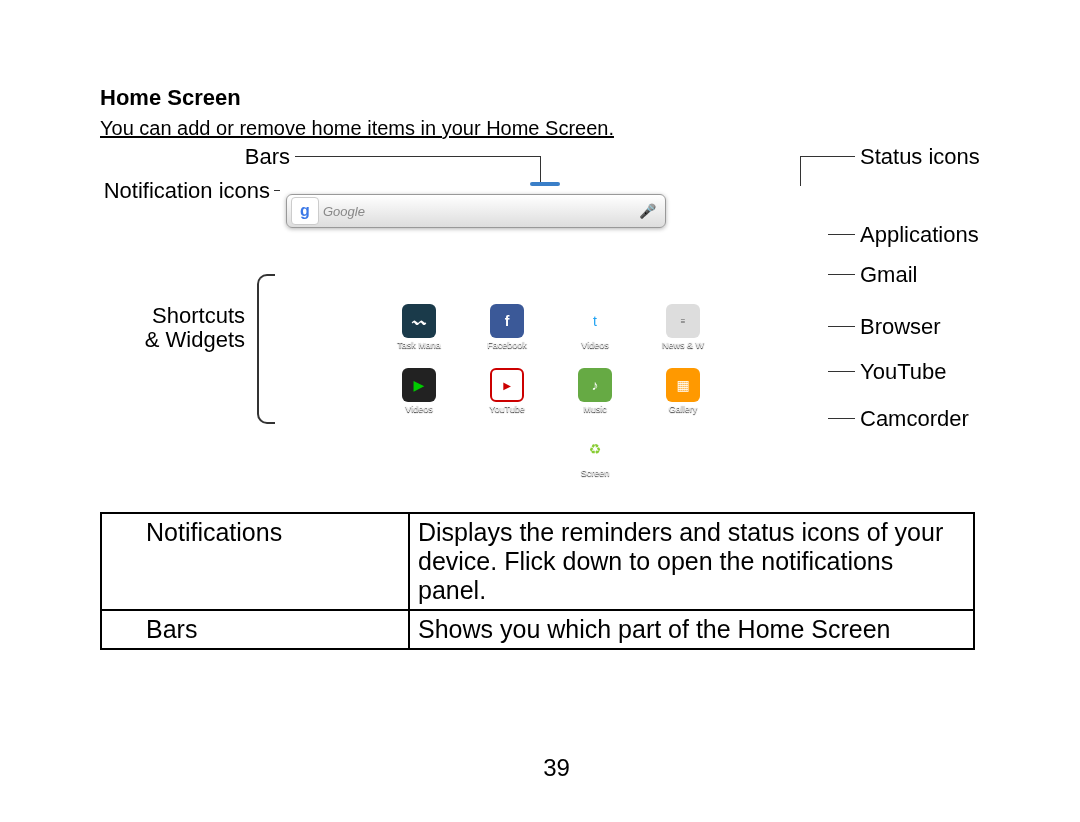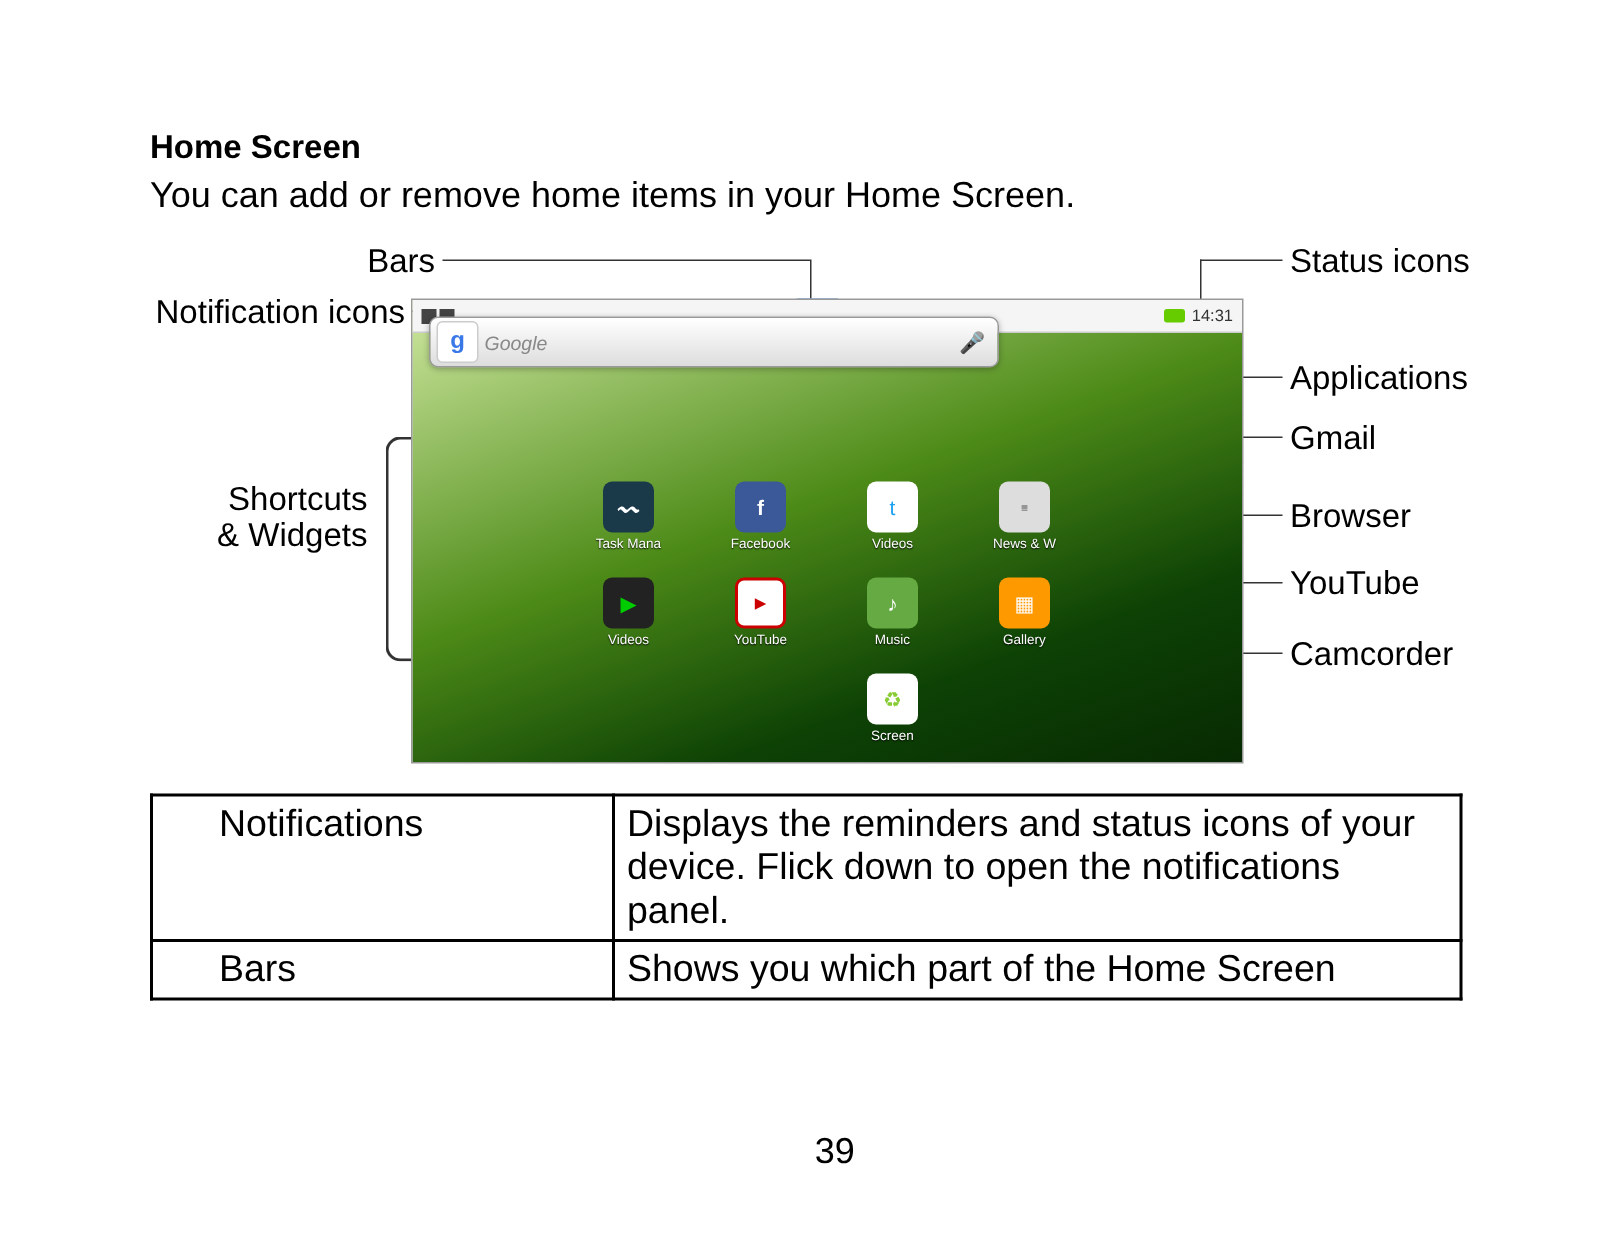--- a/index.html
+++ b/index.html
@@ -11,22 +11,23 @@
     color: #000;
     position: relative;
     padding: 85px 95px 0 100px;
   }
   .title {
     font-size: 22px;
     font-weight: bold;
     margin-bottom: 6px;
   }
   .intro {
-    font-size: 24px;
-    margin-bottom: 16px;
+    font-size: 20px;
+    margin-bottom: 4px;
+    text-decoration: underline;
   }
 
   
   .diagram {
     position: relative;
     width: 880px;
     height: 360px;
     margin-bottom: 8px;
   }
   .label {
@@ -218,32 +219,20 @@
   <div class="ld" style="top:12px;left:700px;width:55px;"></div>
   <div class="ld v" style="top:12px;left:700px;height:30px;"></div>
   <div class="ld" style="top:90px;left:728px;width:27px;"></div>
   <div class="ld" style="top:130px;left:728px;width:27px;"></div>
   <div class="ld" style="top:182px;left:728px;width:27px;"></div>
   <div class="ld" style="top:227px;left:728px;width:27px;"></div>
   <div class="ld" style="top:274px;left:728px;width:27px;"></div>
 
   <div class="bars-indicator"></div>
 
-  <div class="screenshot">
-    <div class="statusbar">
-      <div class="icons-left">
-        <span></span>
-        <span></span>
-      </div>
-      <div class="icons-right">
-        <span class="battery"></span>
-        <span>14:31</span>
-      </div>
-    </div>
-  </div>
 
   <div class="searchbar">
     <div class="g-icon">g</div>
     <span style="font-style:italic;">Google</span>
     <div class="mic">🎤</div>
   </div>
 
 
   <div class="appgrid">
     <div class="app">

